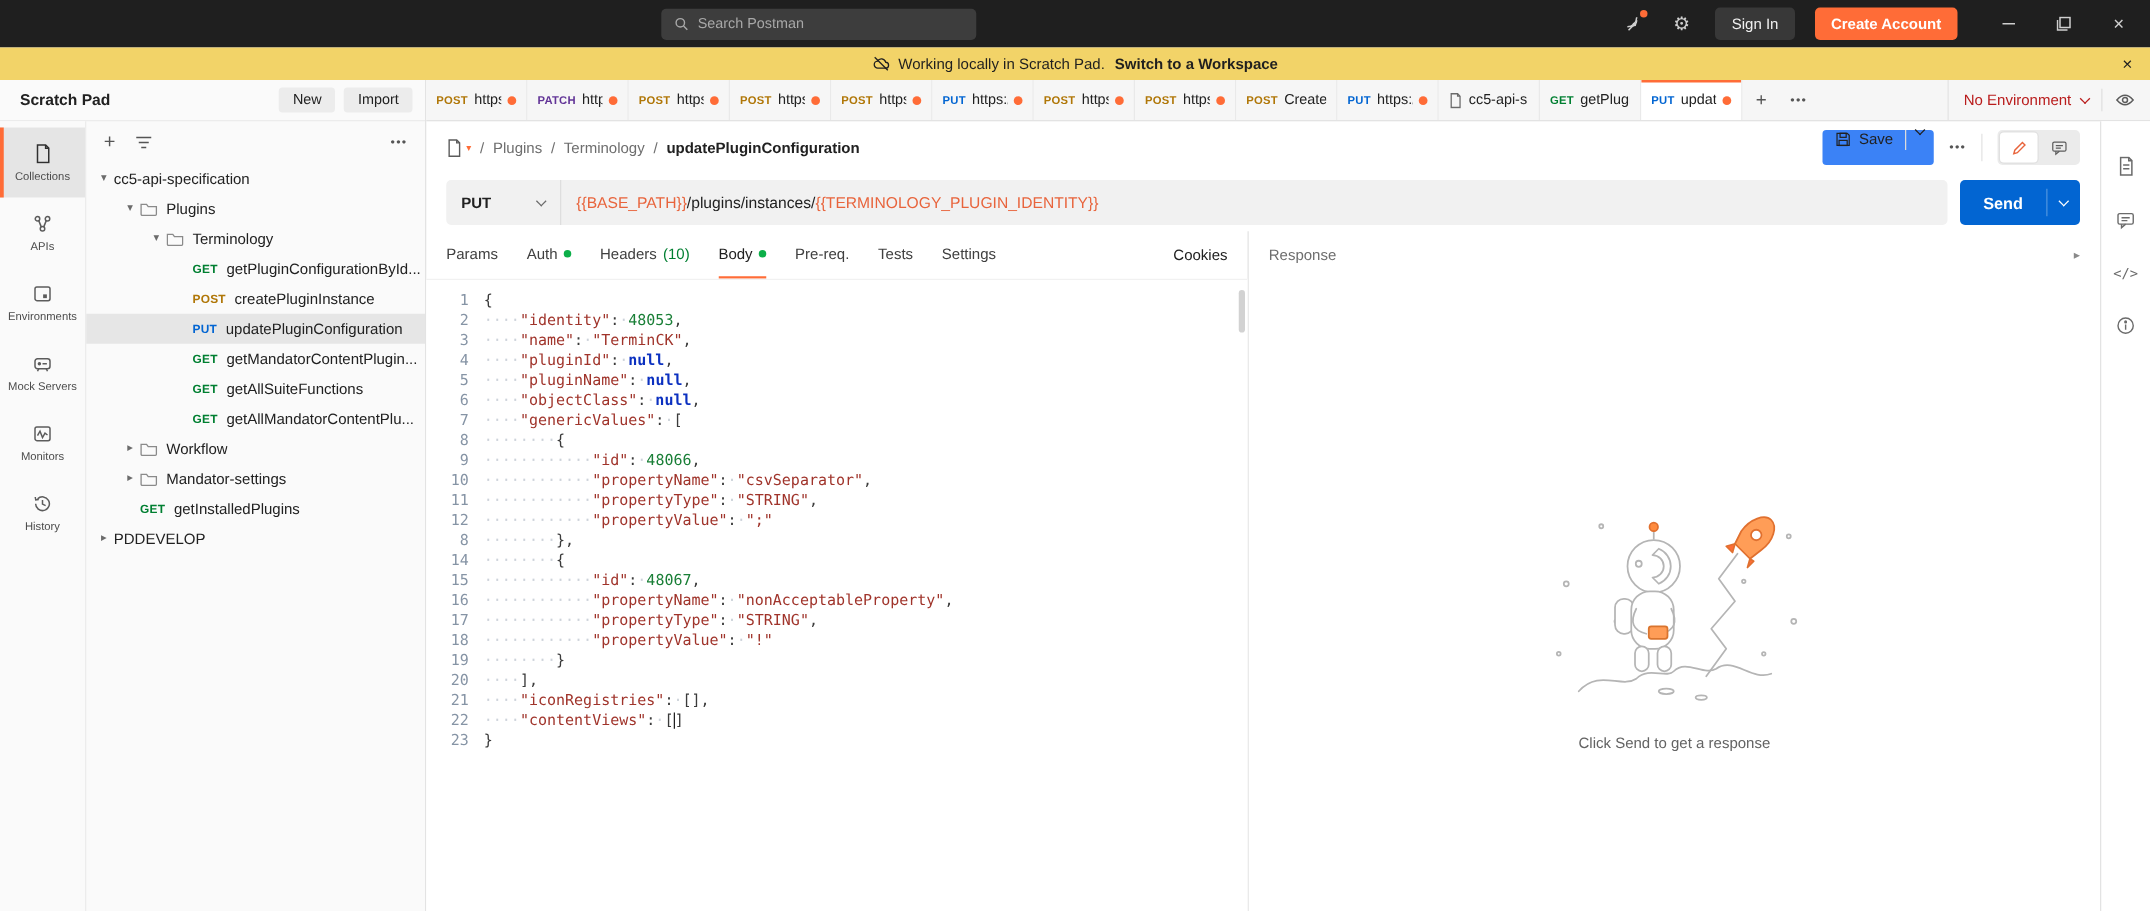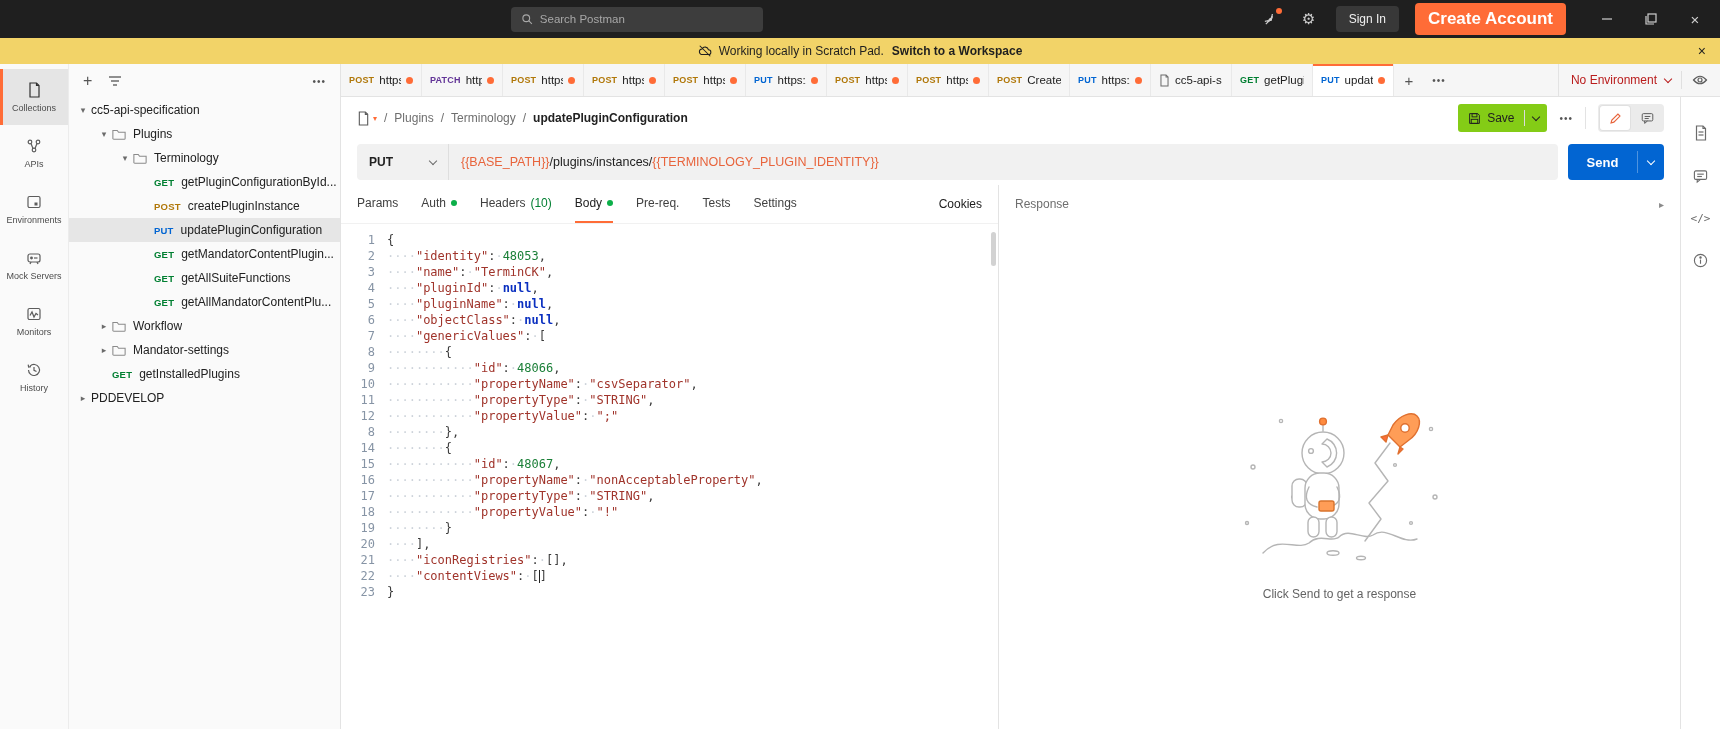--- a/index.html
+++ b/index.html
@@ -11,21 +11,21 @@
   .titlebar{height:38px;background:#1f1f1f;display:flex;align-items:center;padding:0 14px;color:#d9d9d9;flex:none}
   .tb-left{display:flex;align-items:center;gap:22px}
   .tb-nav{font-size:12.5px;color:#d9d9d9;display:flex;align-items:center;gap:5px;cursor:pointer}
   .tb-center{flex:1;display:flex;justify-content:center}
   .tb-search{width:252px;height:25px;background:#3d3d3d;border-radius:4px;display:flex;align-items:center;
              gap:7px;padding:0 10px;font-size:11.5px;color:#a8a8a8}
   .tb-right{display:flex;align-items:center;gap:16px}
   .iconbtn{position:relative;display:flex;align-items:center;justify-content:center;width:22px;height:22px;cursor:pointer}
   .badge-dot{position:absolute;top:0;right:0;width:6px;height:6px;border-radius:50%;background:#ff6c37}
   .btn-signin{background:#383838;color:#f0f0f0;font-size:12px;padding:6px 13px;border-radius:4px;cursor:pointer}
-  .btn-create{background:#ff6c37;color:#fff;font-size:17px;font-weight:bold;padding:6px 13px;border-radius:4px;cursor:pointer}
+  .btn-create{background:#ff6c37;color:#fff;font-size:12px;font-weight:bold;padding:6px 13px;border-radius:4px;cursor:pointer}
   .winctl{display:flex;align-items:center;gap:22px;margin-left:14px;color:#cfcfcf}
   .gear{font-family:"DejaVu Sans",sans-serif;font-size:15px;color:#cfcfcf}
   .wx{font-size:15px}
 
   
   .banner{height:26px;background:#f2d368;display:flex;align-items:center;justify-content:center;
           font-size:12px;color:#1f1f1f;position:relative;flex:none}
   .banner b{margin-left:8px;cursor:pointer}
   .banner .bicon{margin-right:7px;display:flex}
   .banner-close{position:absolute;right:14px;top:0;bottom:0;display:flex;align-items:center;font-size:14px;cursor:pointer}
@@ -76,21 +76,21 @@
         transform:rotate(45deg);display:inline-block;margin-top:-3px}
   .env-sep{width:1px;height:18px;background:#e0e0e0}
 
   .content-row{flex:1;display:flex;min-height:0}
   .workarea{flex:1;display:flex;flex-direction:column;min-width:0}
 
   
   .bc-row{height:42px;flex:none;display:flex;align-items:center;padding:0 16px;gap:7px;font-size:12px;color:#6e6e6e}
   .bc-cur{font-weight:bold;color:#212121}
   .bc-actions{margin-left:auto;display:flex;align-items:center;gap:12px}
-  .save-btn{height:28px;background:#84cc16;border-radius:3px;display:flex;align-items:center;font-size:12px;color:#212121;cursor:pointer}
+  .save-btn{height:28px;background:#3b82f6;border-radius:3px;display:flex;align-items:flex-start;font-size:12px;color:#212121;cursor:pointer}
   .save-main{display:flex;align-items:center;gap:6px;padding:0 10px}
   .save-div{width:1px;height:16px;background:#dcdcdc}
   .save-chev{padding:0 8px;display:flex;align-items:center}
   .vdiv{width:1px;height:22px;background:#e3e3e3}
   .seg{background:#ebebeb;border-radius:4px;padding:2px;display:flex;gap:2px}
   .seg-cell{width:30px;height:24px;border-radius:3px;display:flex;align-items:center;justify-content:center;cursor:pointer}
   .seg-cell.on{background:#fff;box-shadow:0 0 0 1px #e0e0e0}
 
   
   .url-row{height:46px;flex:none;display:flex;align-items:center;padding:0 16px;gap:10px}
@@ -204,20 +204,25 @@
         </svg>
     </span>
     <span>Working locally in Scratch Pad.</span>
     <b>Switch to a Workspace</b>
     <span class="banner-close">×</span>
   </div>
 
   <div class="workrow">
 
     <div class="sidebar">
+      <div class="sb-top">
+        <span class="sb-title">Scratch Pad</span>
+        <span class="sb-btn">New</span>
+        <span class="sb-btn">Import</span>
+      </div>
       <div class="sb-body">
         <div class="rail">
           <div class="rail-item active">
             <svg width="15" height="16" viewBox="0 0 14 16" fill="none" stroke="#303030" stroke-width="1.2">
                 <path d="M2.5 1h6.5l2.5 2.5V15h-9z"></path>
                 <path d="M9 1v2.5h2.5"></path>
               </svg>
             <span>Collections</span>
           </div>
           <div class="rail-item">

